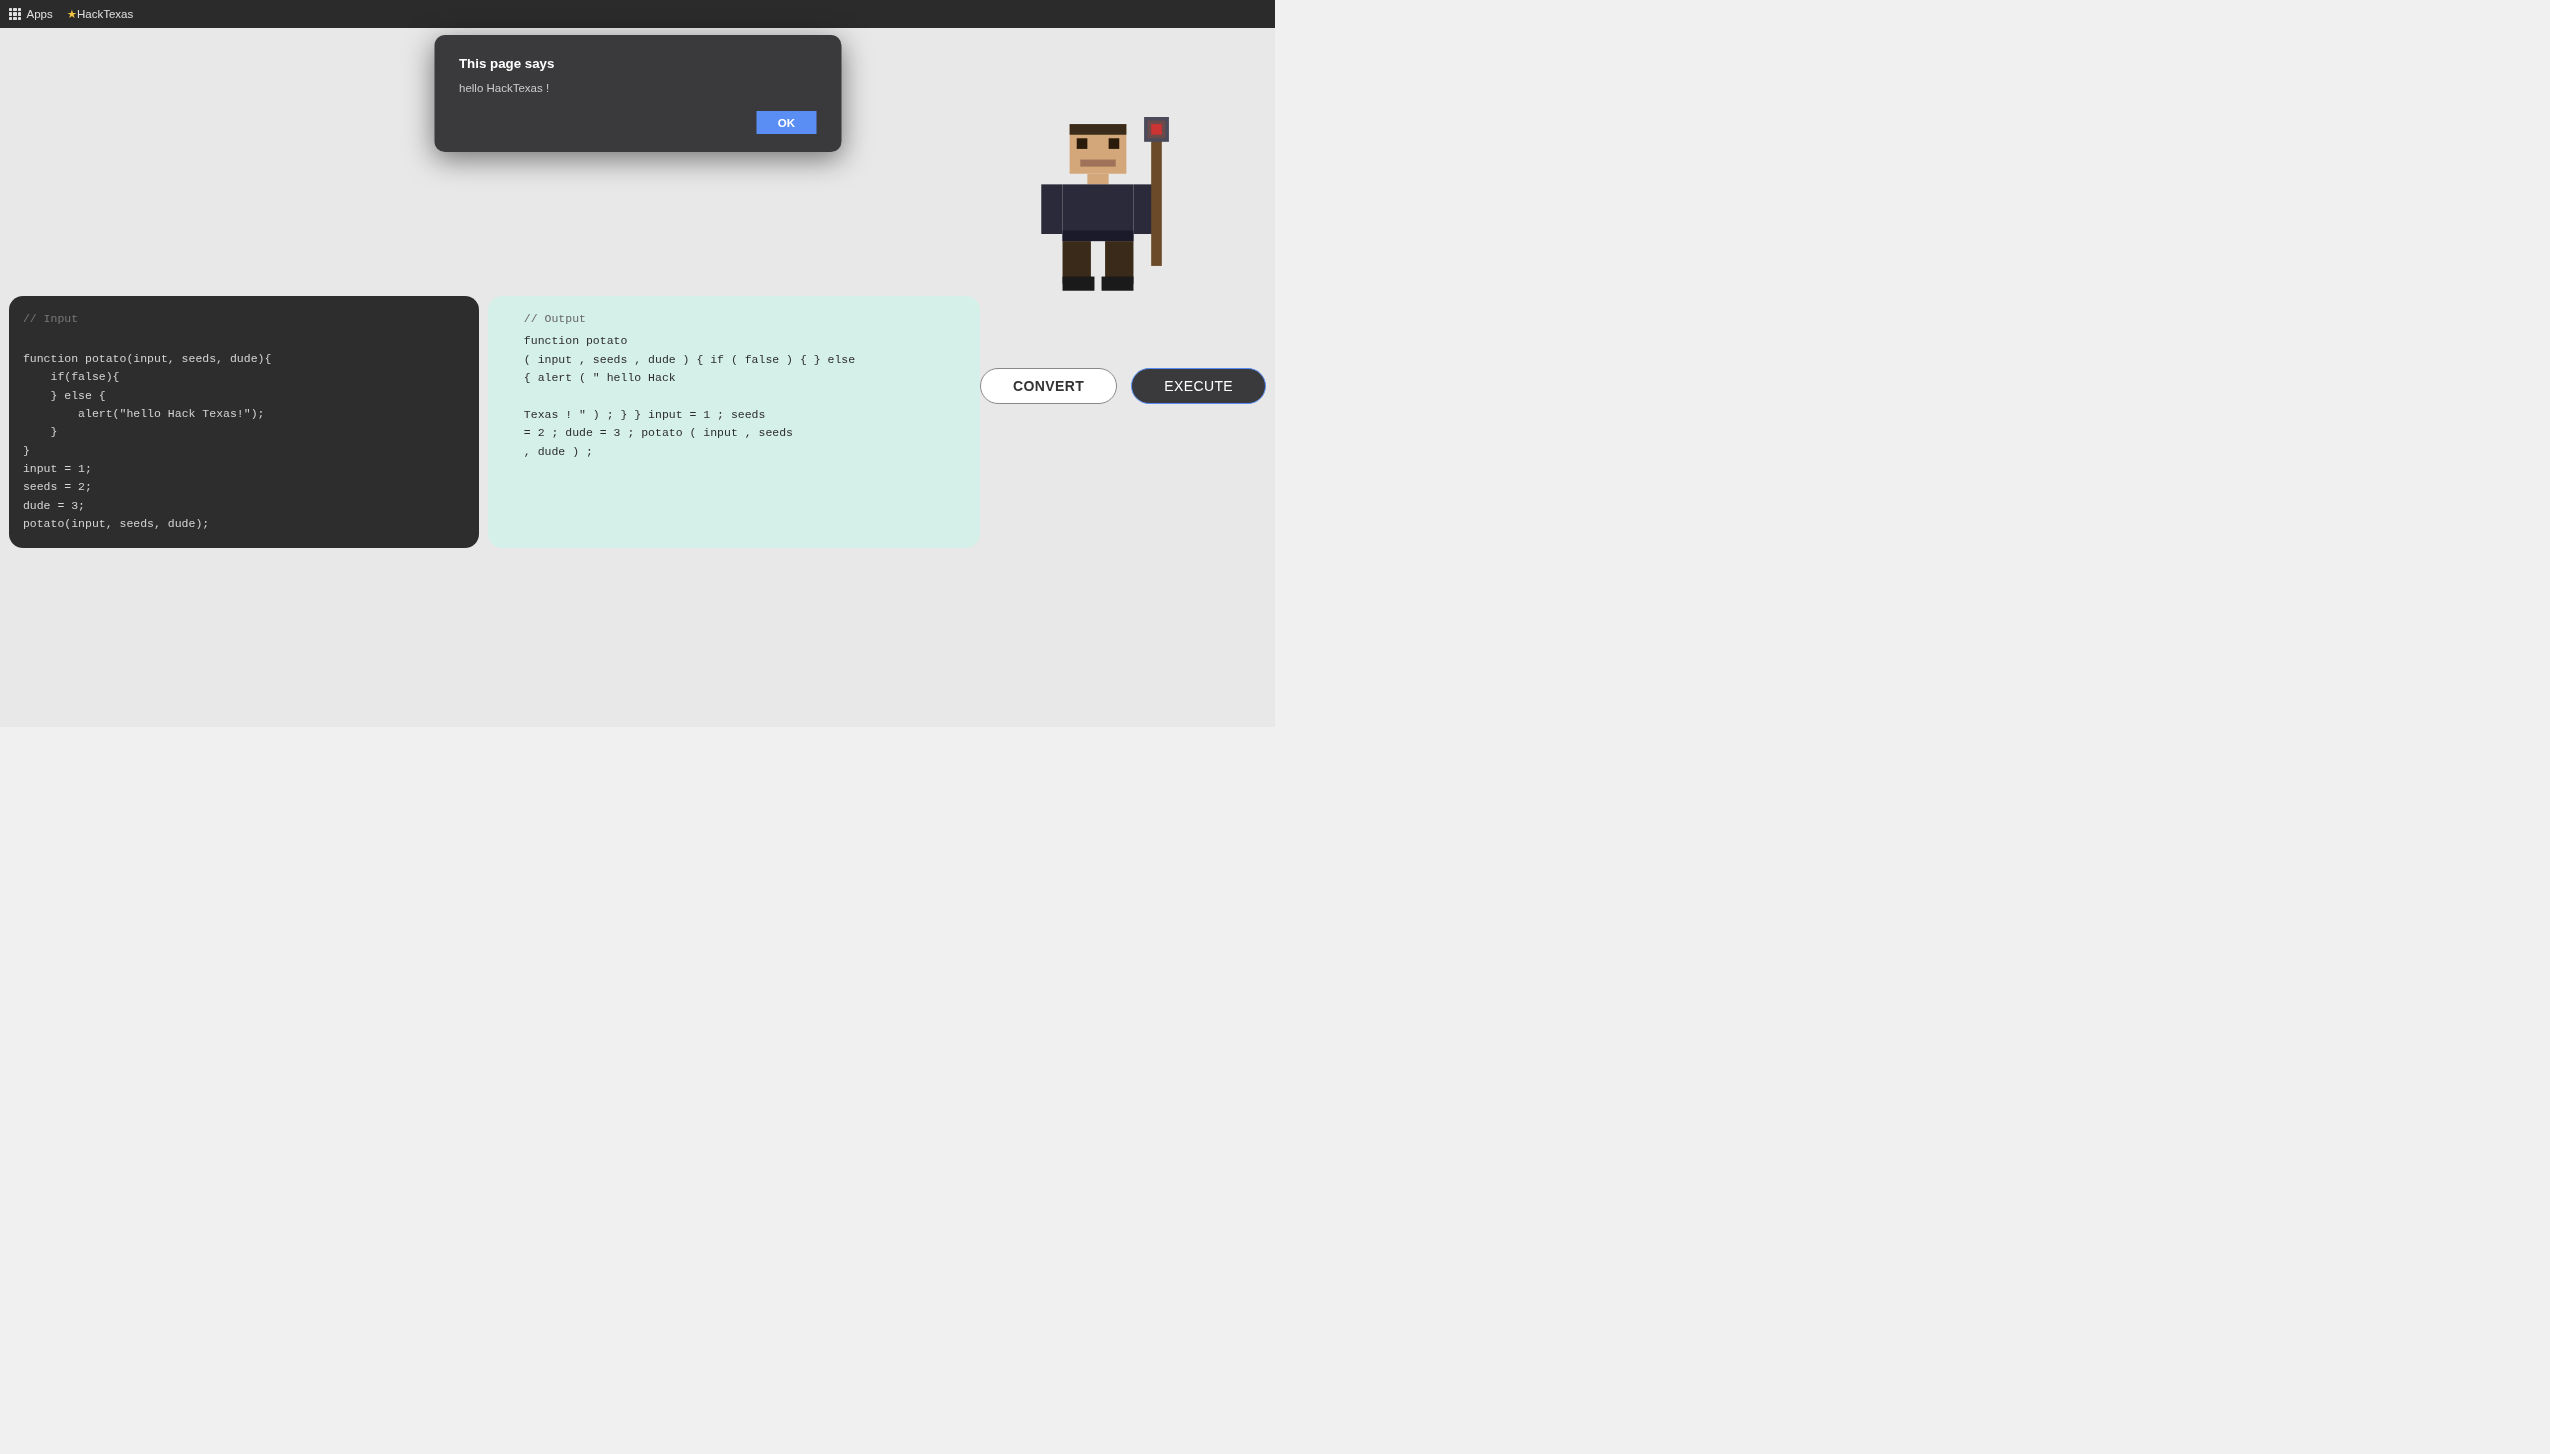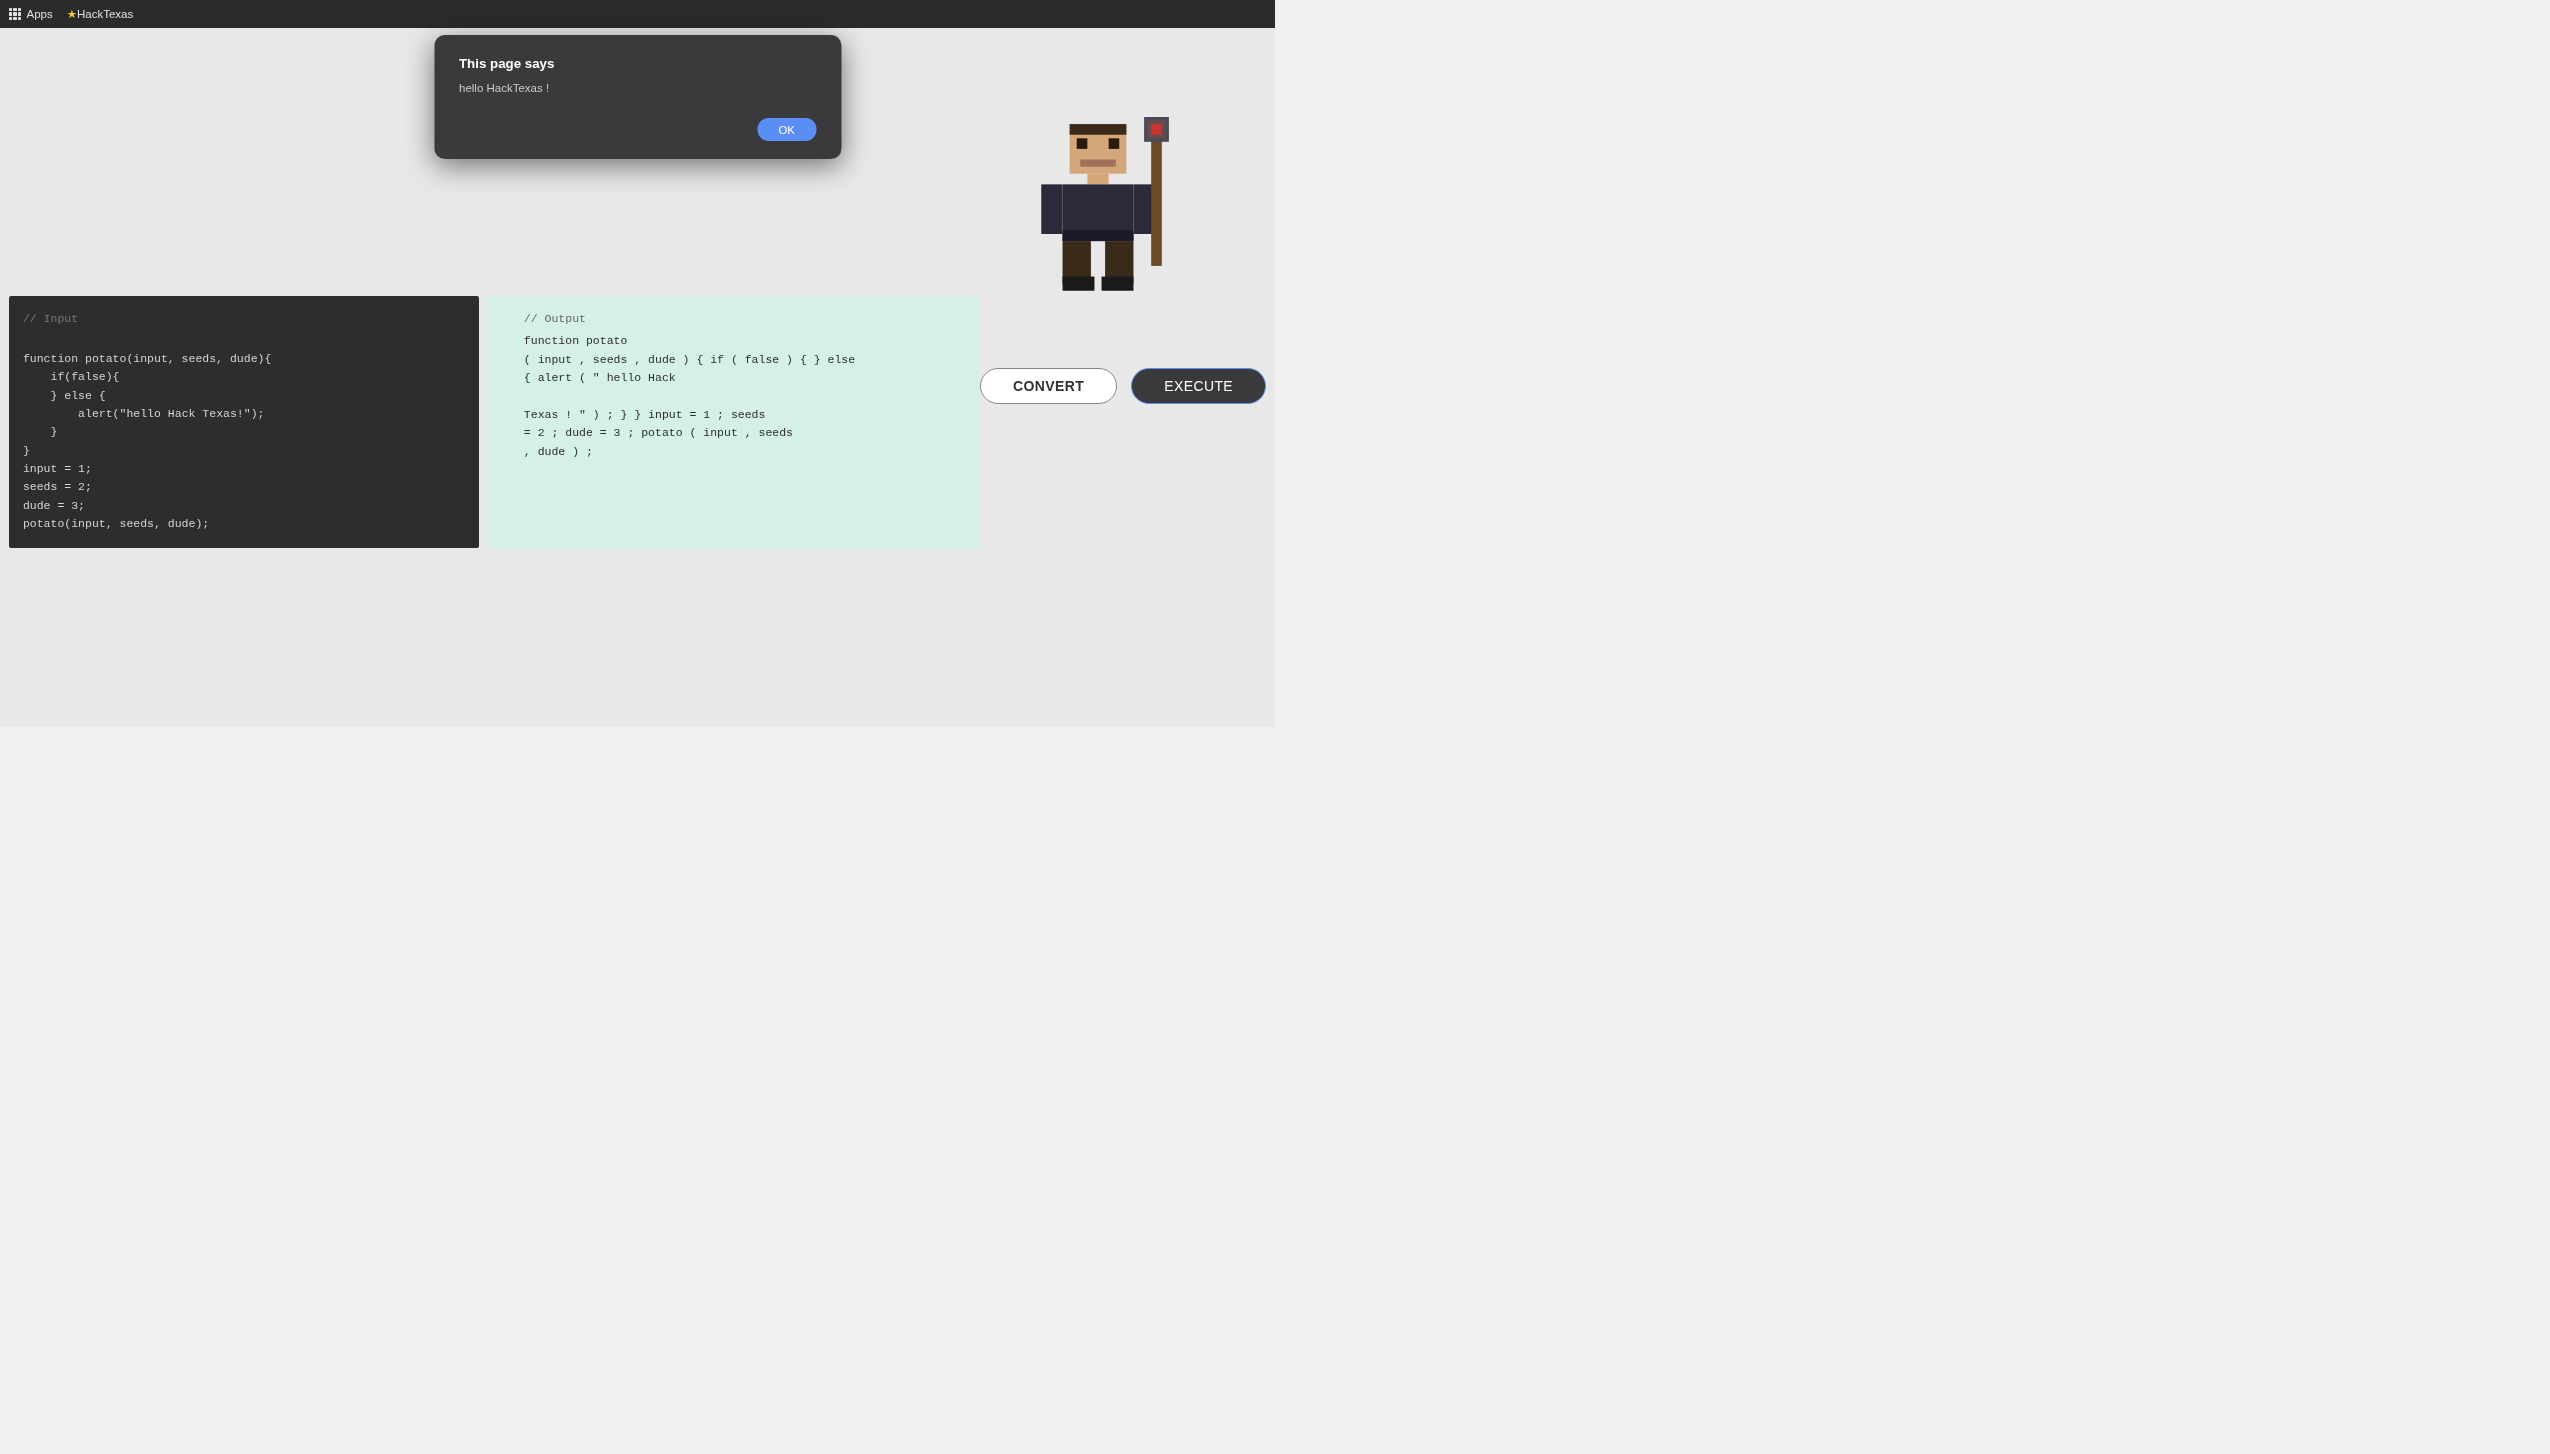--- a/index.html
+++ b/index.html
@@ -104,41 +104,40 @@
       font-size: 11.5px;
       color: #cccccc;
       margin-bottom: 17.7px;
     }
 
     .alert-ok-button {
       float: right;
       background: #5a8ef5;
       color: white;
       border: none;
-      border-radius: 11px;
+      border-radius: 0;
       padding: 5.3px 21px;
       font-size: 11.5px;
       cursor: pointer;
-      font-weight: 400;
-      margin-top: 7px;
+      font-weight: 700;
     }
 
     
     .panels-row {
       display: flex;
       gap: 8.9px;
       width: 100%;
       flex: 1;
       margin-top: 89px;
       max-height: 496px;
     }
 
     .code-panel {
       flex: 1;
-      border-radius: 2px;
+      border-radius: 14px;
       padding: 14px;
       font-family: 'Courier New', Courier, monospace;
       font-size: 11.5px;
       line-height: 1.6;
       overflow: auto;
     }
 
     .input-panel {
       background: #2d2d2d;
       color: #d4d4d4;

